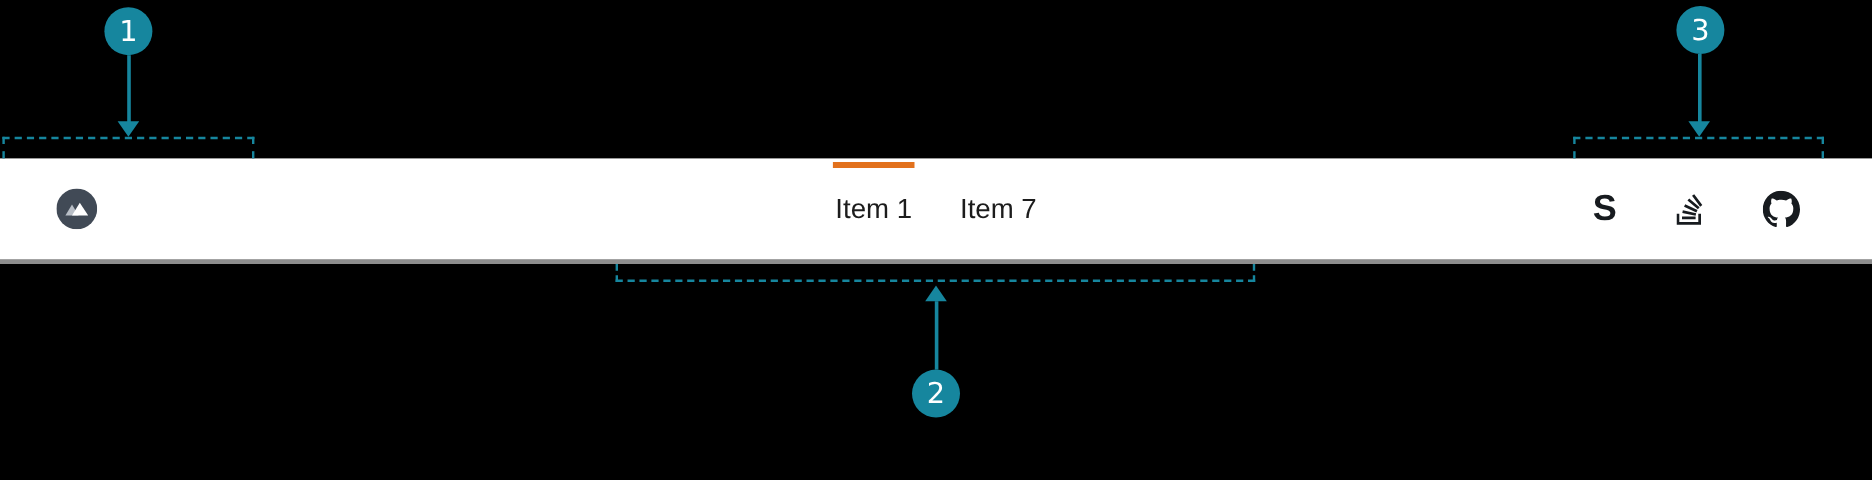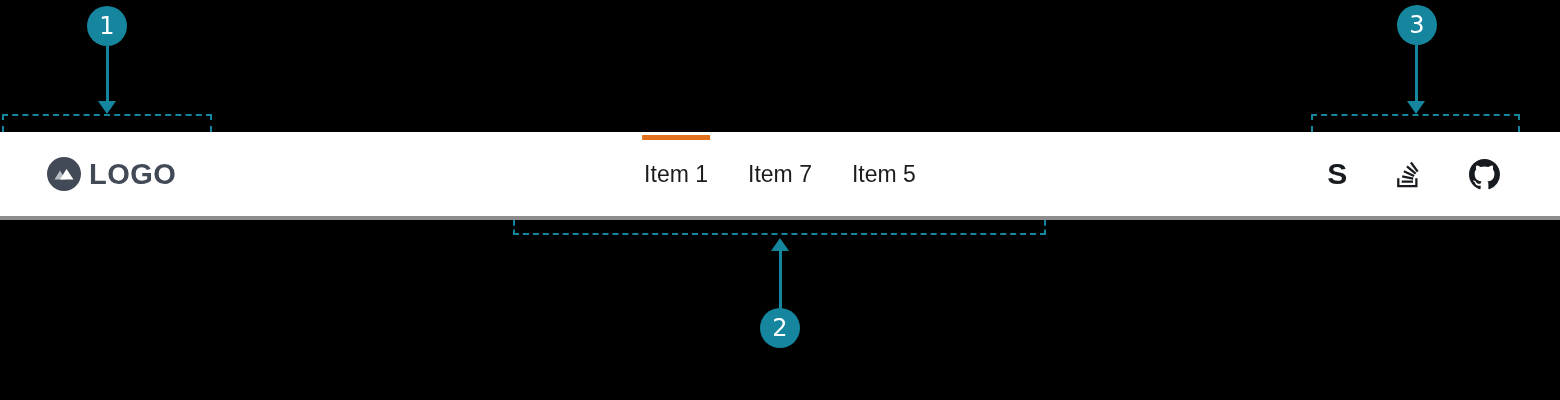--- a/index.html
+++ b/index.html
@@ -92,33 +92,29 @@
   <header class="navbar">
 
     <div class="logo">
       <span class="logo-badge">
         <svg viewBox="0 0 34 34" width="34" height="34" aria-hidden="true">
           <circle cx="17" cy="17" r="17" fill="#414a56"></circle>
           <polygon points="7.5,22.5 13,13.5 18.5,22.5" fill="#b8bec6"></polygon>
           <polygon points="13,22.5 19.5,12 26.5,22.5" fill="#ffffff"></polygon>
         </svg>
       </span>
-      <span class="logo-text">LOGO</span>
     </div>
 
     <nav class="nav-items">
       <a class="nav-item active">
         <span class="active-indicator"></span>
         <span>Item 1</span>
       </a>
       <a class="nav-item">
         <span>Item 7</span>
-      </a>
-      <a class="nav-item">
-        <span>Item 5</span>
       </a>
     </nav>
 
     <div class="social">
       <a class="icon-s">S</a>
       <a class="icon-so">
         <svg viewBox="0 0 384 512" aria-hidden="true" fill="#171b1f">
           <path d="M290.7 311L95 269.7 86.8 309l195.7 41zm51-87L188.2 95.7l-25.5 30.8 153.5 128.3zm-31.2 39.7L129.2 179l-16.7 36.5L293.7 300zM262 32l-32 24 119.3 160.3 32-24zm20.5 328h-200v39.7h200zm39.7 80H42.7V320h-40v160h359.5V320h-40z"></path>
         </svg>
       </a>

